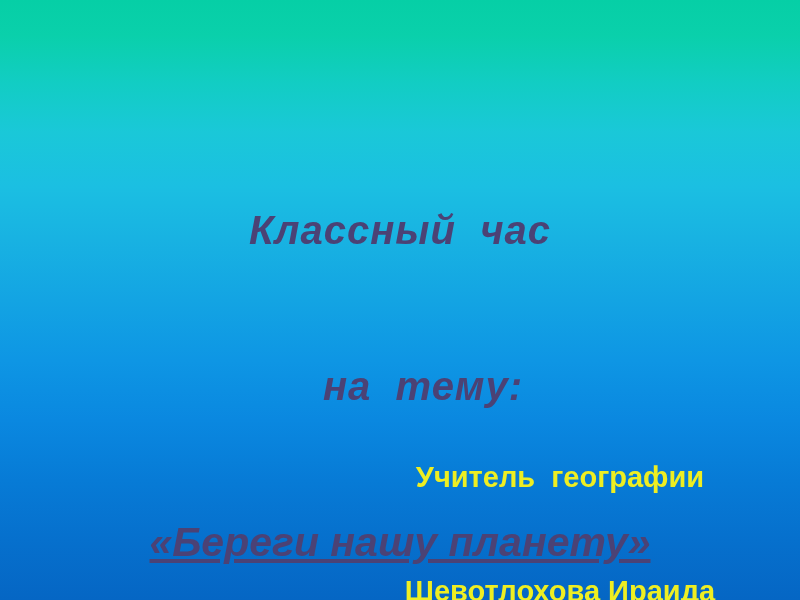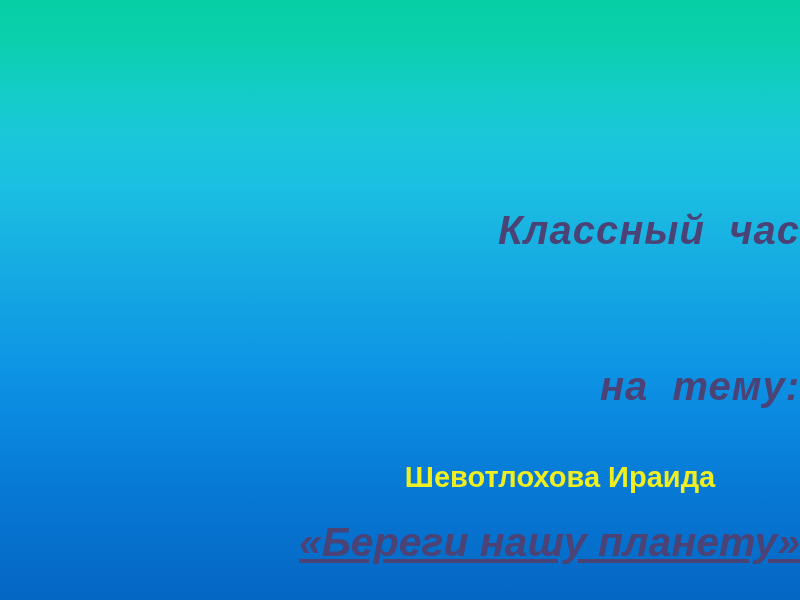--- a/index.html
+++ b/index.html
@@ -49,21 +49,20 @@
     font-weight: bold;
     font-style: italic;
     font-size: 38px;
     line-height: 52px;
     letter-spacing: 0.5px;
     white-space: pre;
   }
 
   #title-block .title-line {
     display: block;
-    text-align: right;
   }
 
   #title-line-1 {
     font-size: 40px;
     letter-spacing: 1px;
   }
 
   #title-line-2 {
     font-size: 40px;
     letter-spacing: 1px;
@@ -100,17 +99,18 @@
 
 <div id="slide">
 
   <div id="title-block">
     <span class="title-line" id="title-line-1">Классный  час</span>
     <span class="title-line" id="title-line-2">на  тему:</span>
     <span class="title-line" id="title-line-3">«Береги нашу планету»</span>
   </div>
 
   <div id="author-block">
+    <span class="author-line" id="author-line-1">Учитель  географии</span>
     <span class="author-line" id="author-line-2">Шевотлохова Ираида</span>
     
   </div>
 
 </div>
 
 </body></html>

